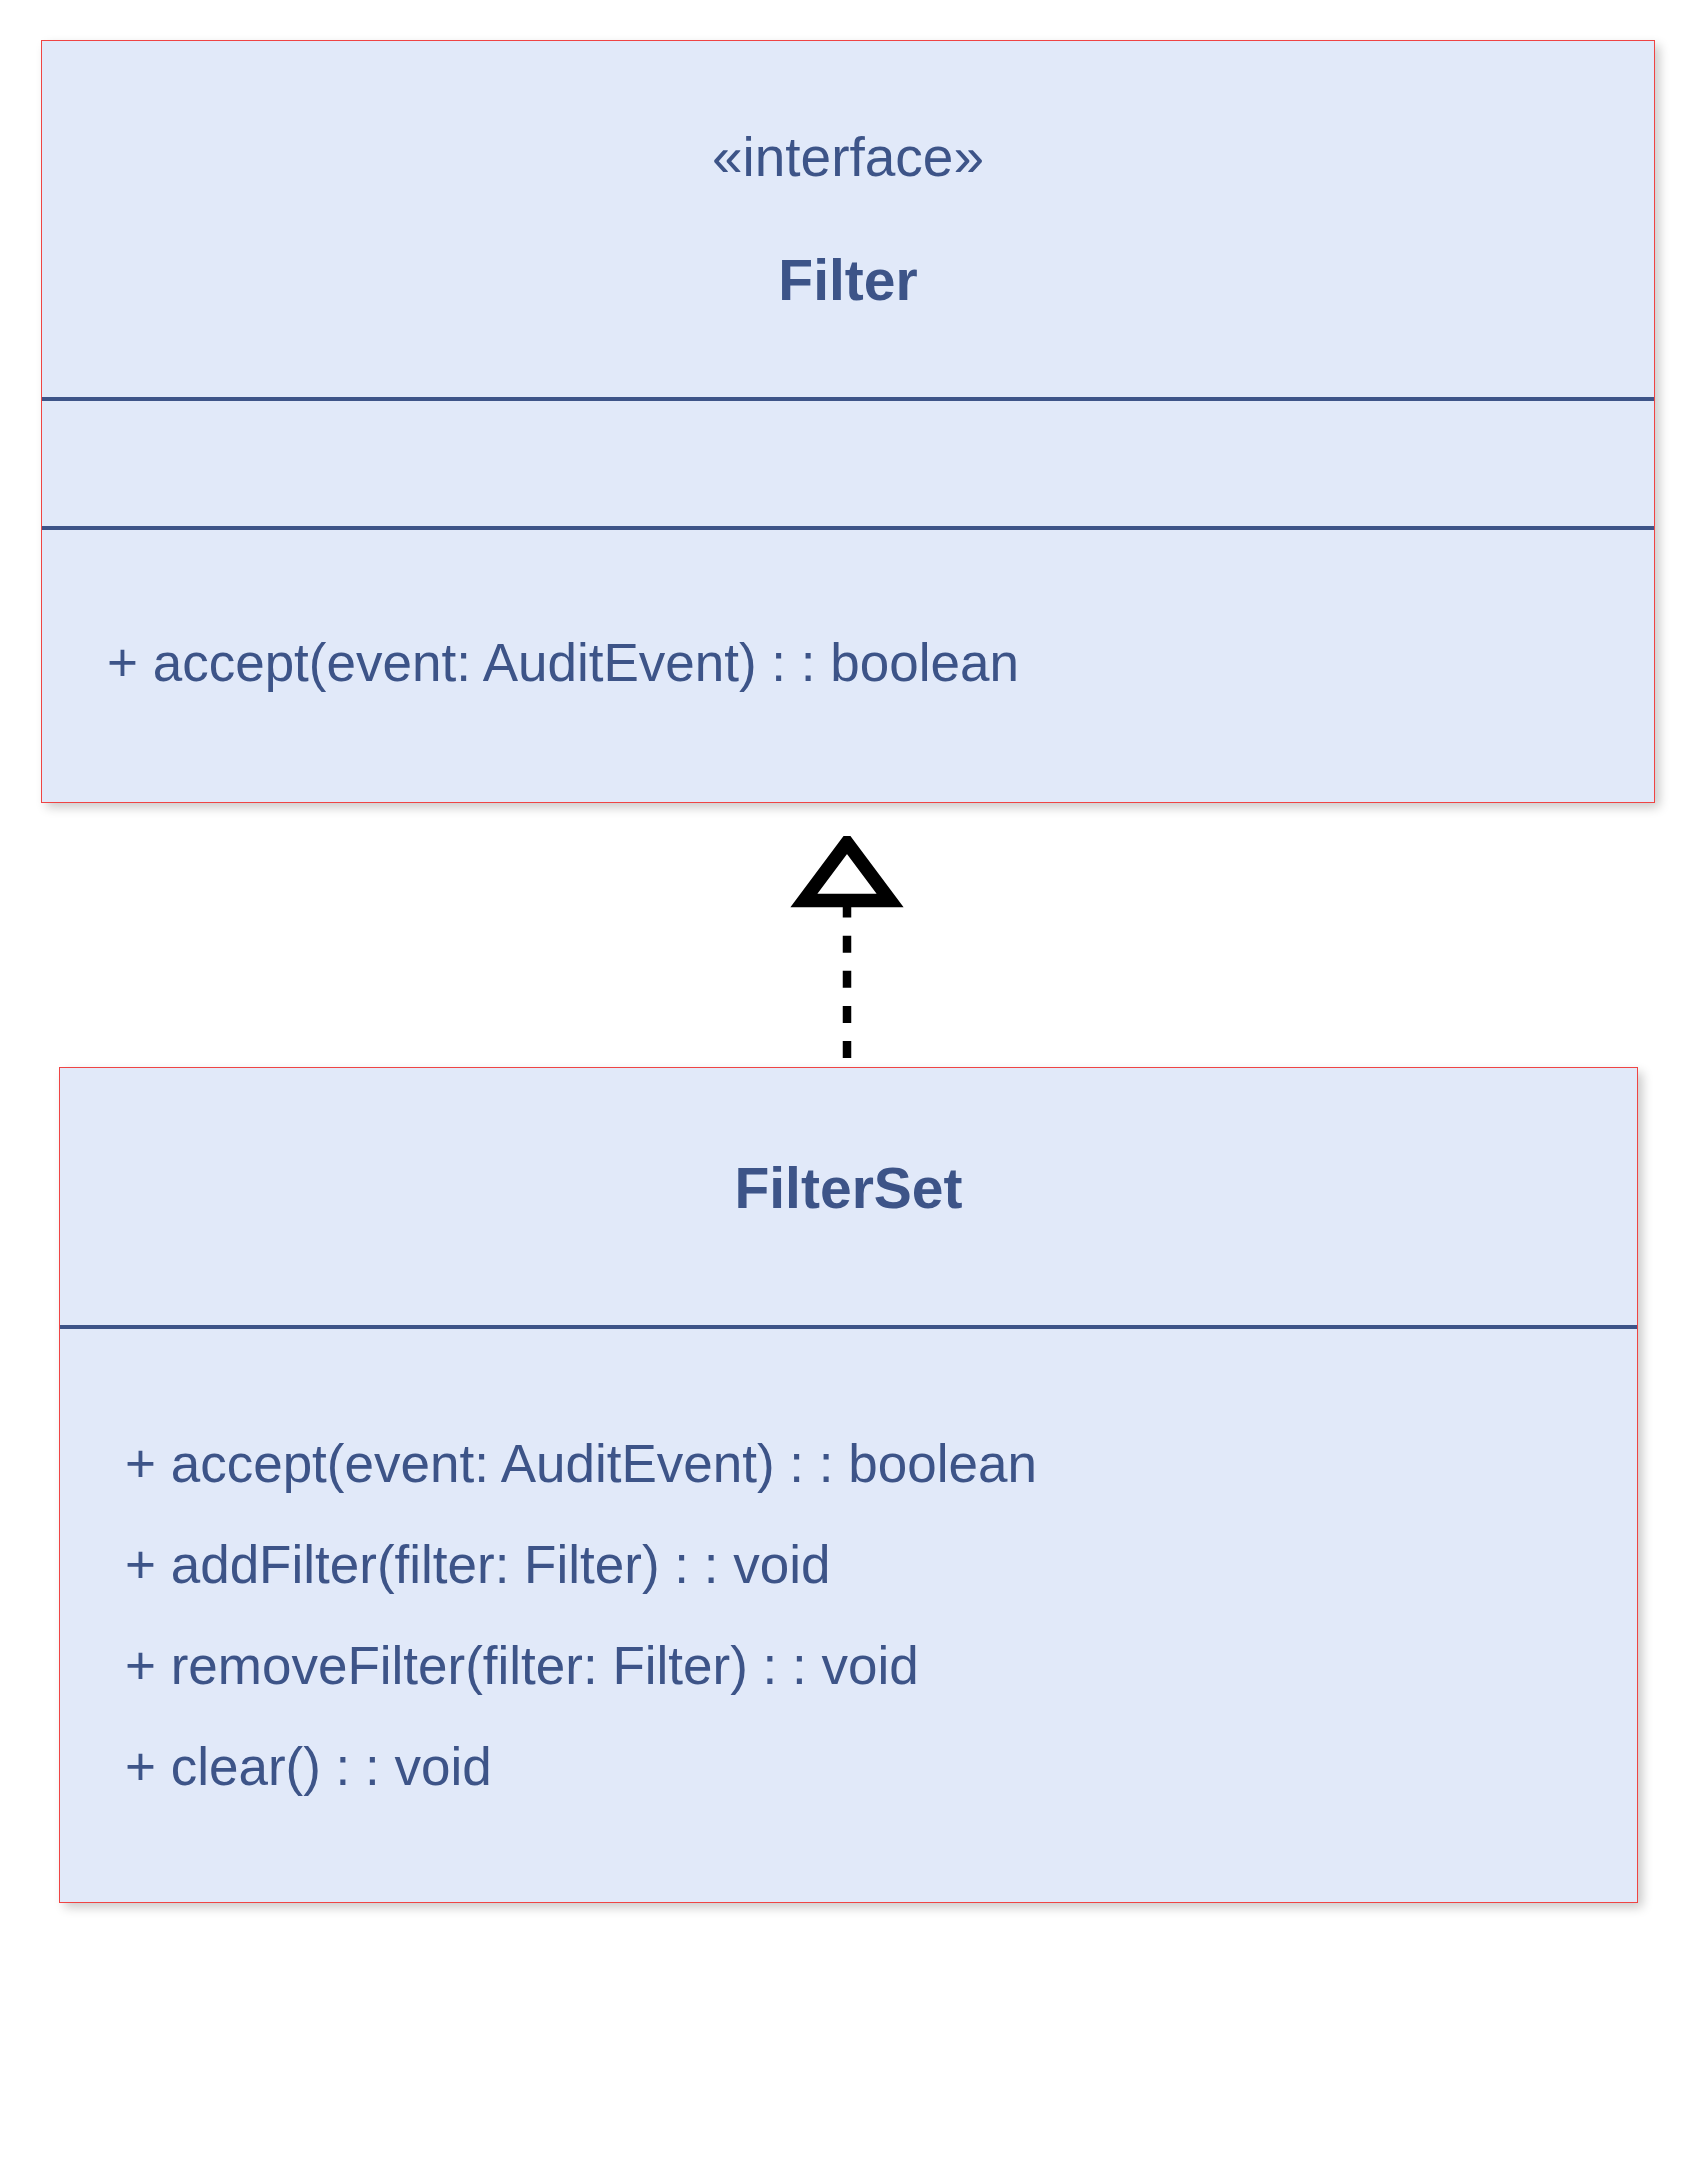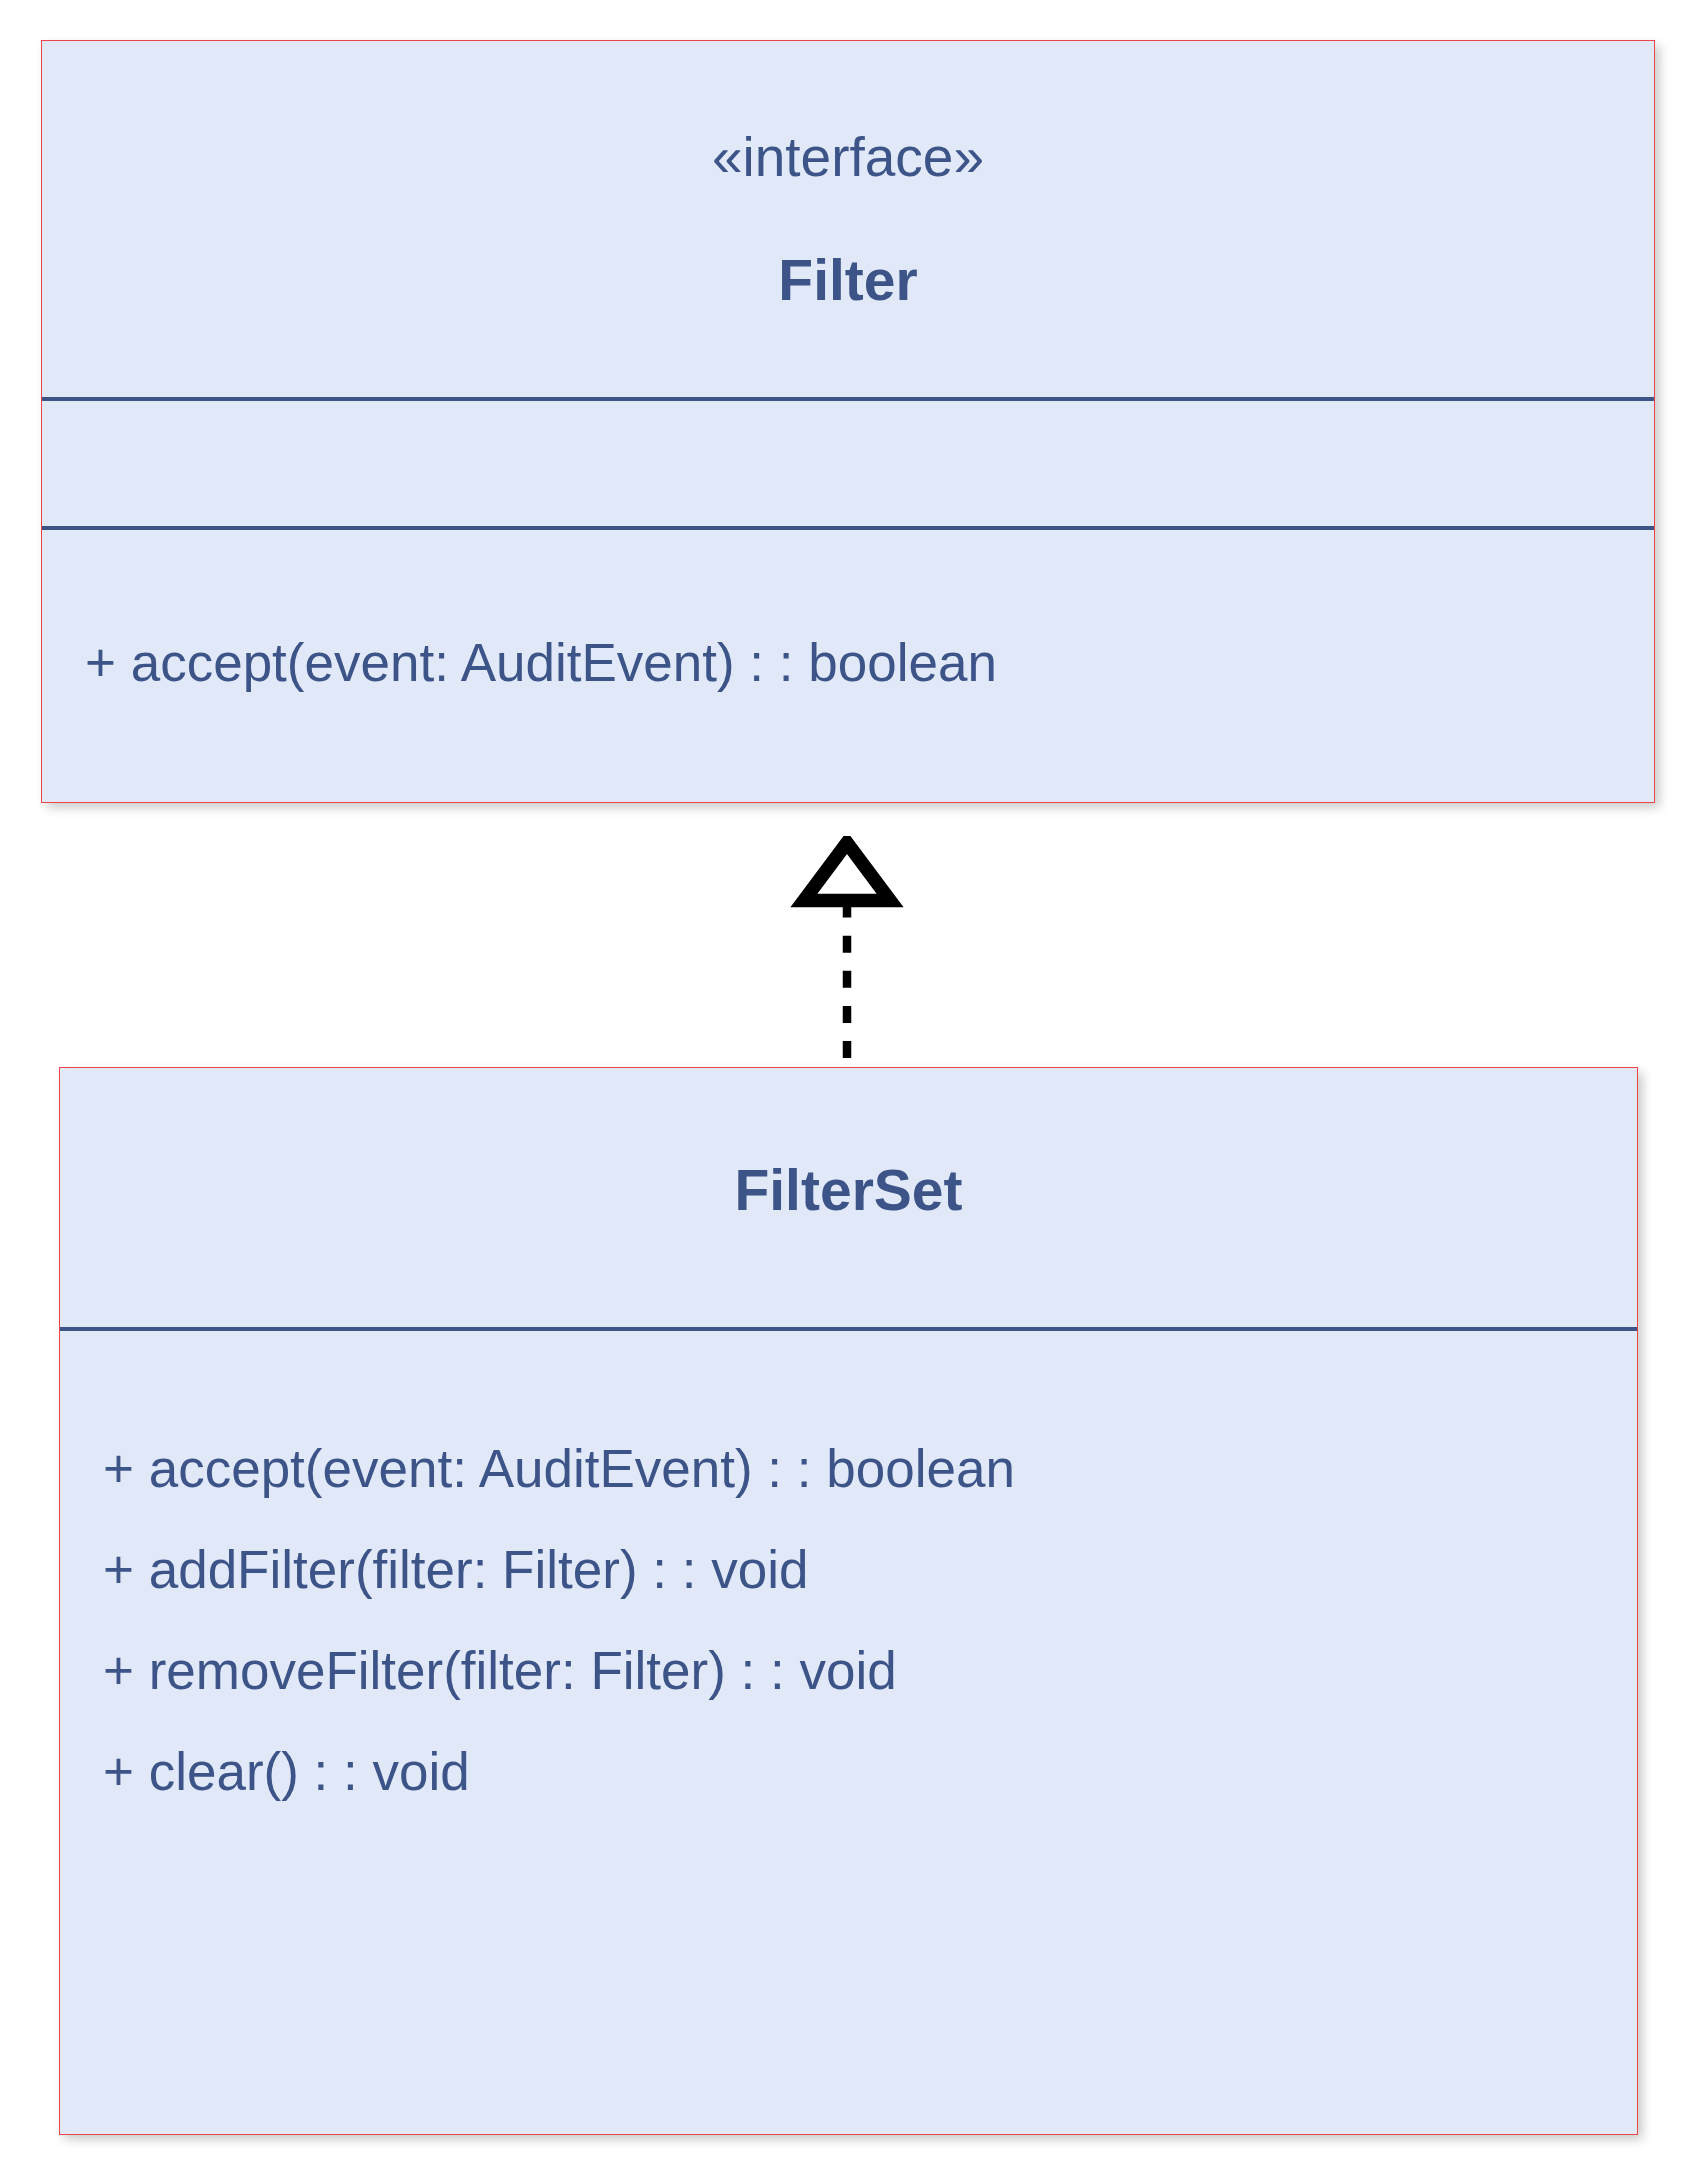--- a/index.html
+++ b/index.html
@@ -70,21 +70,21 @@
     font-weight: bold;
     text-align: left;
     white-space: nowrap;
   }
 
   
   .members {
     display: flex;
     flex-direction: column;
     justify-content: center;
-    padding-left: 43px;
+    padding-left: 65px;
     padding-right: 23px;
   }
   .member {
     color: #3d5488;
     font-size: 53px;
     line-height: 1.0;
     font-weight: 400;
     white-space: nowrap;
     text-align: left;
   }
@@ -117,21 +117,21 @@
     </div>
   </div>
 
   <svg id="realization" width="136" height="239" viewBox="0 0 240 420" style="left:779px; top:836px;">
 
     <line x1="120" y1="113" x2="120" y2="410" stroke="#000000" stroke-width="15" stroke-dasharray="30 32" stroke-linecap="butt"></line>
 
     <polygon points="120,11 196,113 44,113" fill="#ffffff" stroke="#000000" stroke-width="24" stroke-linejoin="miter"></polygon>
   </svg>
 
-  <div class="uml-class" style="left:59px; top:1067px; width:1579px; height:1068px;gap:15px;">
+  <div class="uml-class" style="left:59px; top:1067px; width:1579px; height:836px;gap:15px;">
 
     <div class="compartment header" style="height:244px;">
       <div class="class-name">FilterSet</div>
     </div>
 
 
     <div class="compartment divided members" style="height:582px;">
       <div class="member">+ accept(event: AuditEvent) : : boolean</div>
       <div class="member">+ addFilter(filter: Filter) : : void</div>
       <div class="member">+ removeFilter(filter: Filter) : : void</div>

